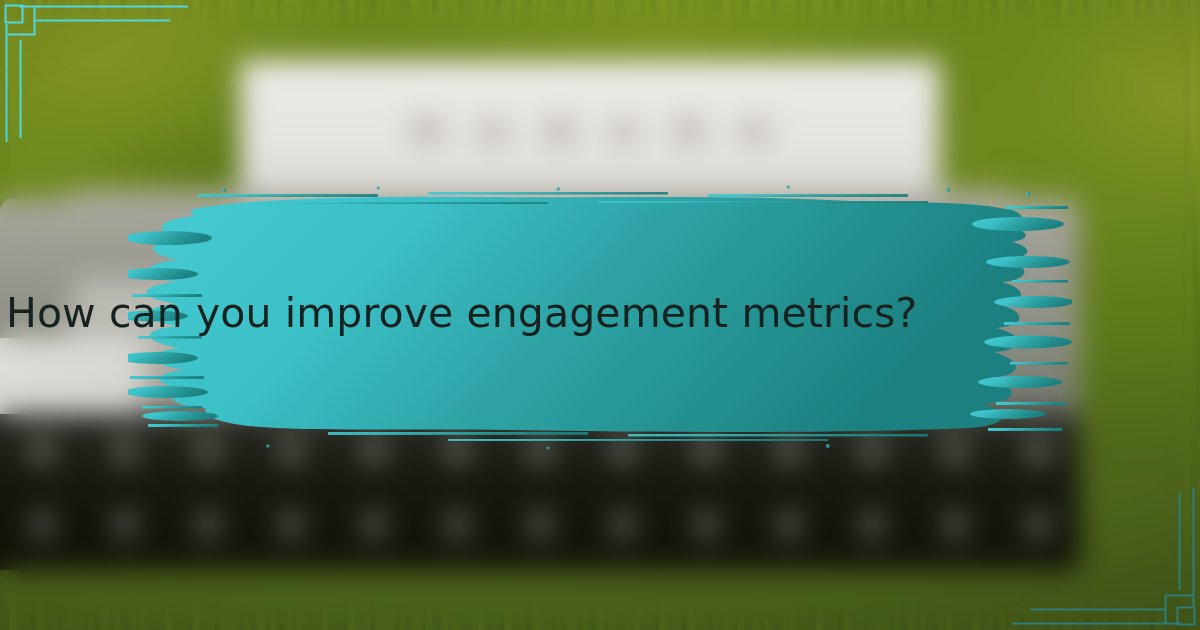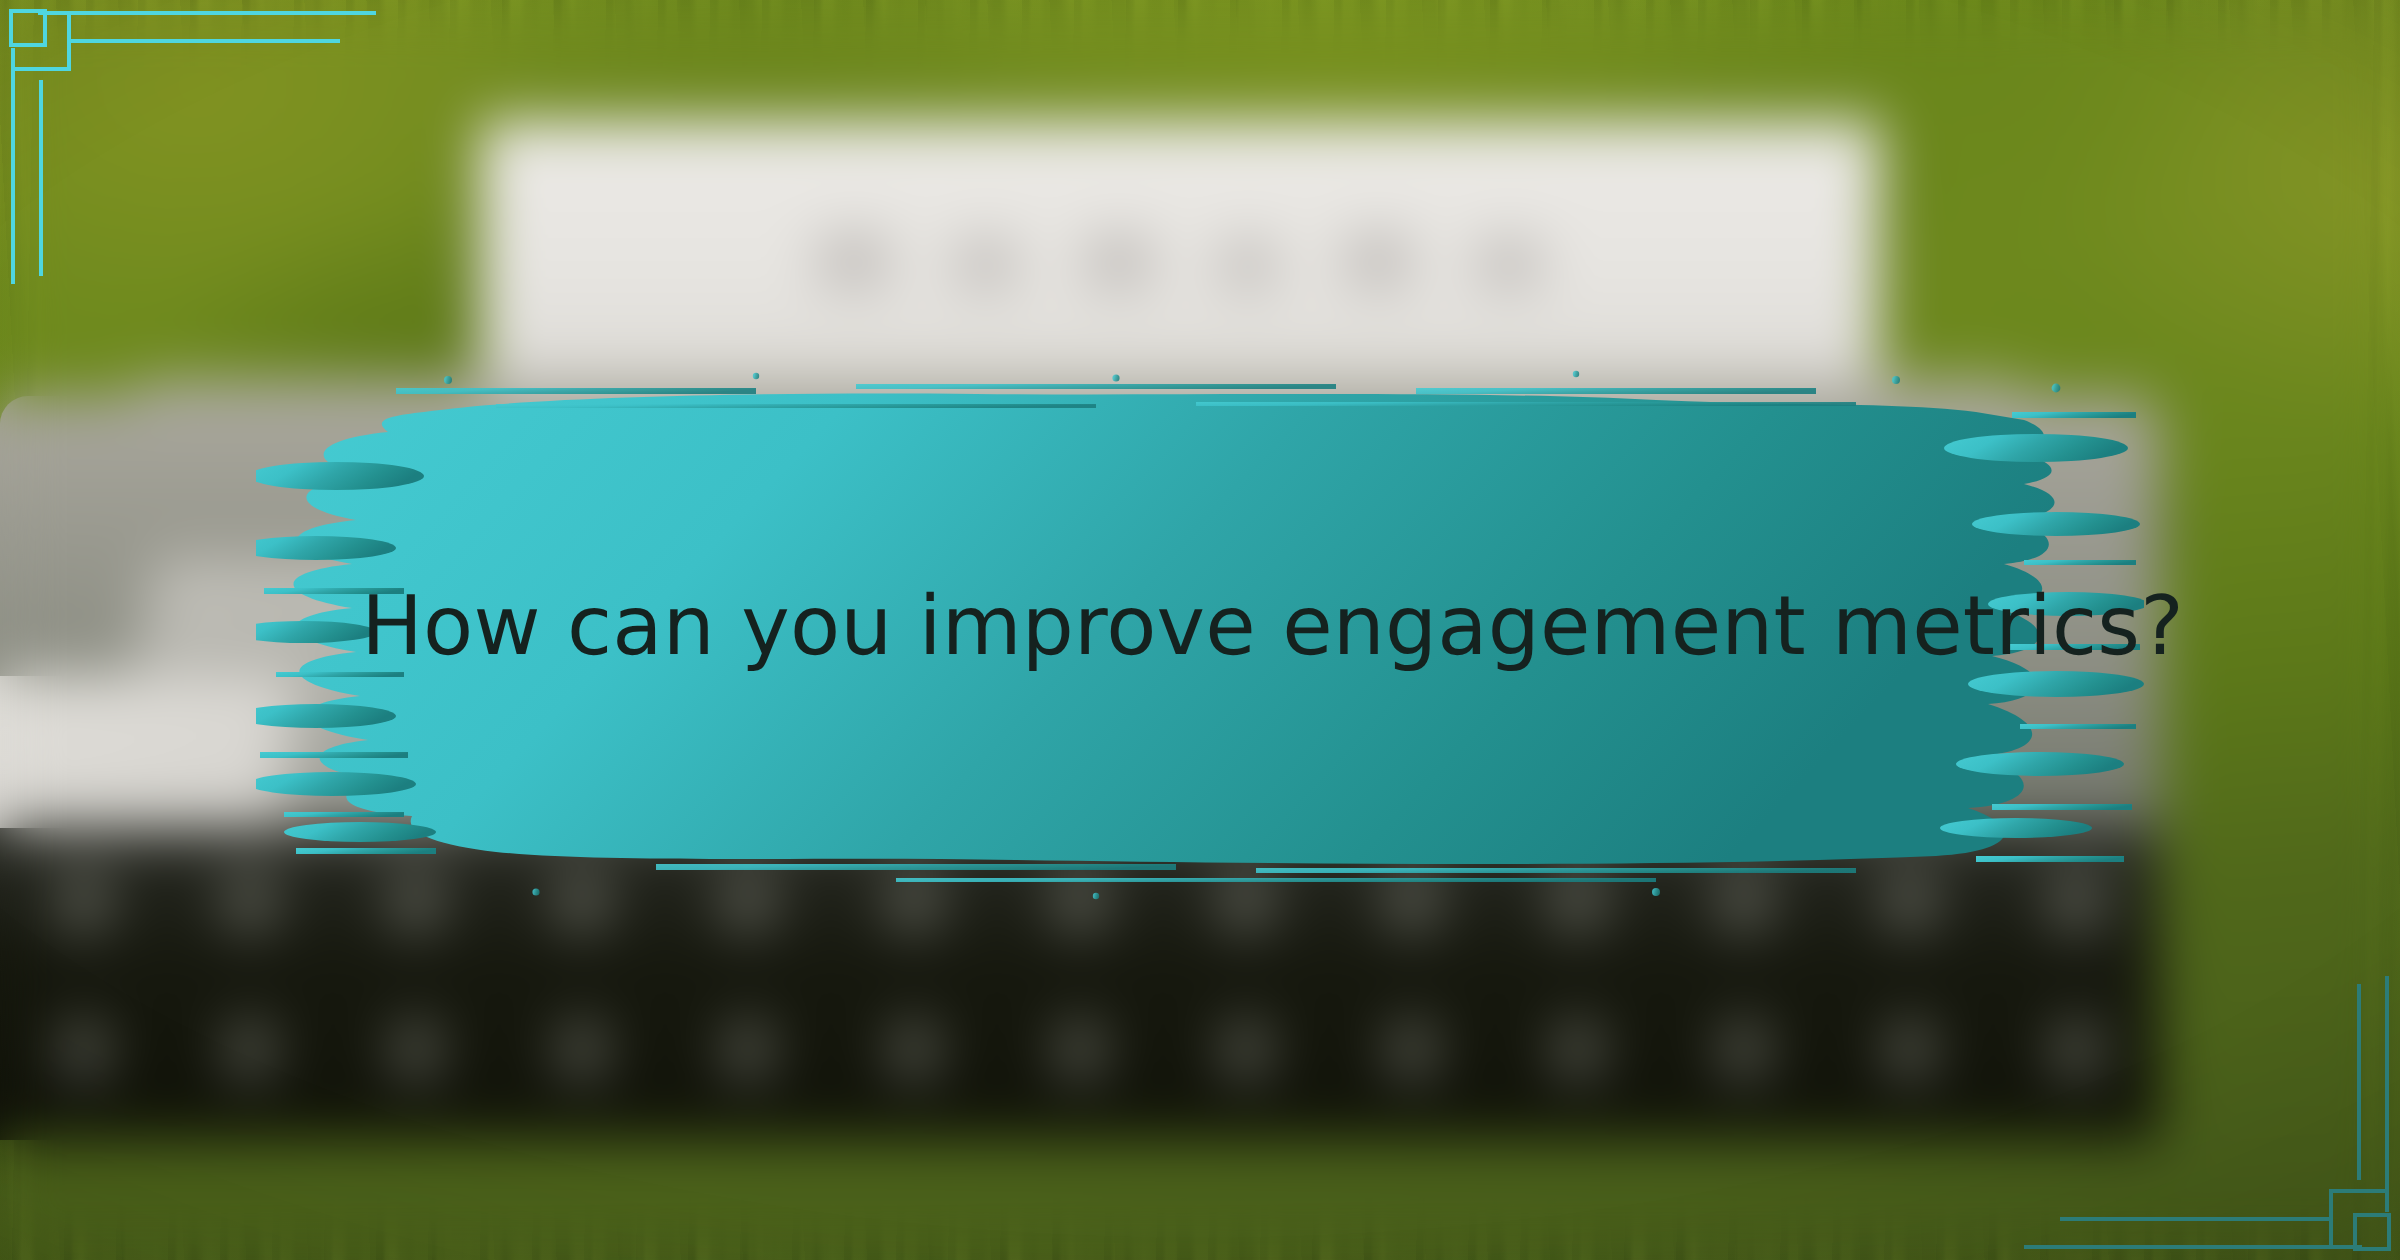--- a/index.html
+++ b/index.html
@@ -221,21 +221,21 @@
   .banner svg { display: block; width: 100%; height: 100%; }
 
   .headline {
     position: absolute;
     left: 0;
     top: 0;
     width: 1092px;
     height: 630px;
     display: flex;
     align-items: center;
-    justify-content: flex-end;
+    justify-content: flex-start;
     pointer-events: none;
   }
   .headline span {
     display: block;
     font-size: 41px;
     font-weight: 400;
     color: #15221f;
     letter-spacing: .1px;
     text-align: center;
     line-height: 1.2;

